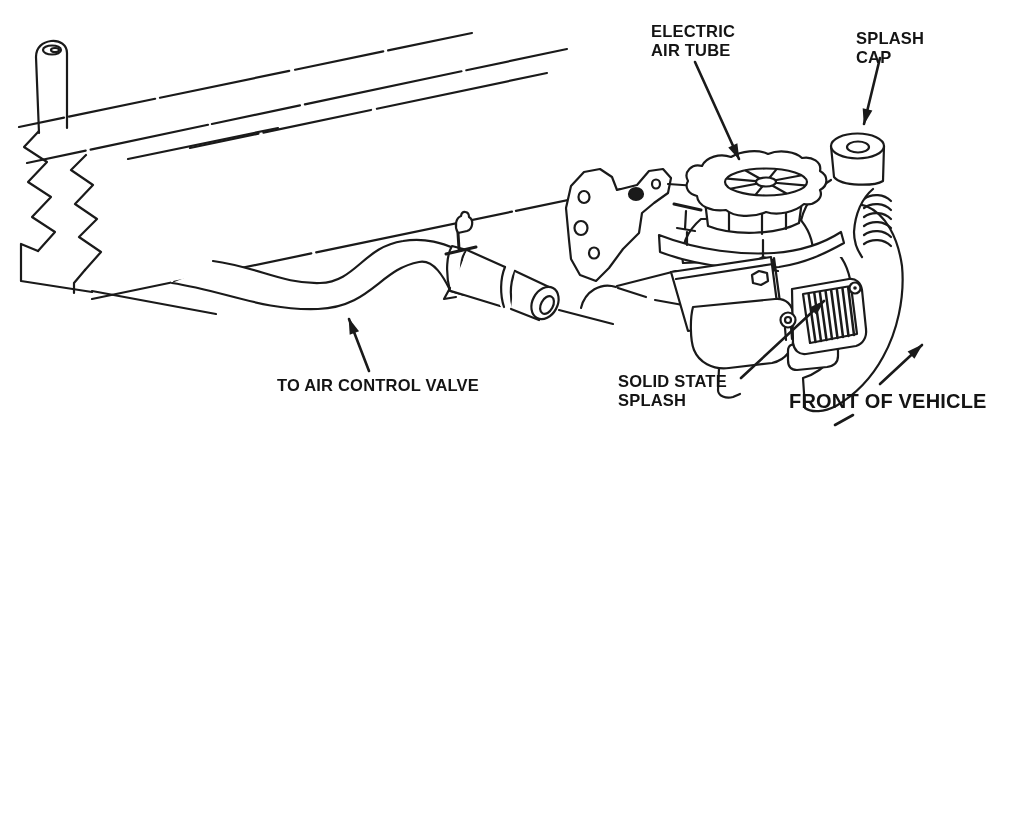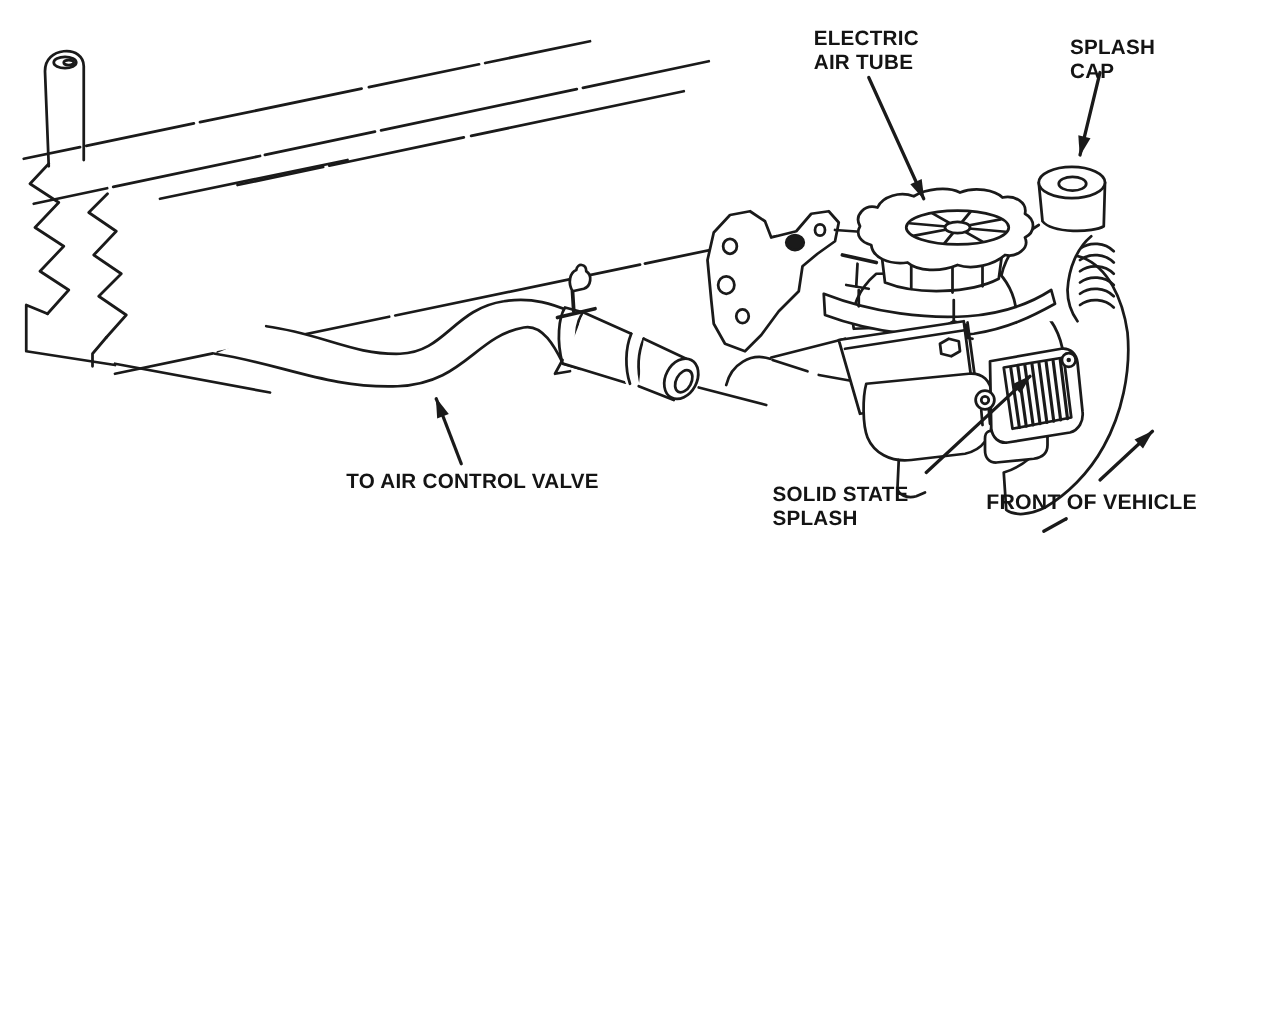--- a/index.html
+++ b/index.html
@@ -15,21 +15,21 @@
     position:absolute;
     font-family:"Liberation Sans", sans-serif;
     font-weight:700;
     font-size:16.5px;
     line-height:19px;
     letter-spacing:.2px;
     color:#141414;
     white-space:nowrap;
   }
   .label span{display:block;}
-  .label-front{font-size:17px;}
+  .label-front{font-size:20px;}
 </style>
 </head>
 <body>
 
 <div class="stage">
 
   <svg width="1024" height="819" viewBox="0 0 1024 819" fill="none" stroke="#1a1a1a" stroke-width="2.2" stroke-linecap="round" stroke-linejoin="round">
 
     <defs>
       <marker id="ah" markerUnits="userSpaceOnUse" markerWidth="20" markerHeight="14" refX="17" refY="7" orient="auto">
@@ -239,21 +239,21 @@
 
   <div class="label" style="left:856px; top:29px;">
     <span>SPLASH</span>
     <span>CAP</span>
   </div>
 
   <div class="label" style="left:277px; top:376px;text-align:right;">
     <span>TO AIR CONTROL VALVE</span>
   </div>
 
-  <div class="label" style="left:618px; top:372px;margin-top:15px;">
+  <div class="label" style="left:618px; top:372px;">
     <span>SOLID STATE</span>
     <span>SPLASH</span>
   </div>
 
   <div class="label label-front" style="left:789px; top:392px;">
     <span>FRONT OF VEHICLE</span>
   </div>
 
 </div>
 

